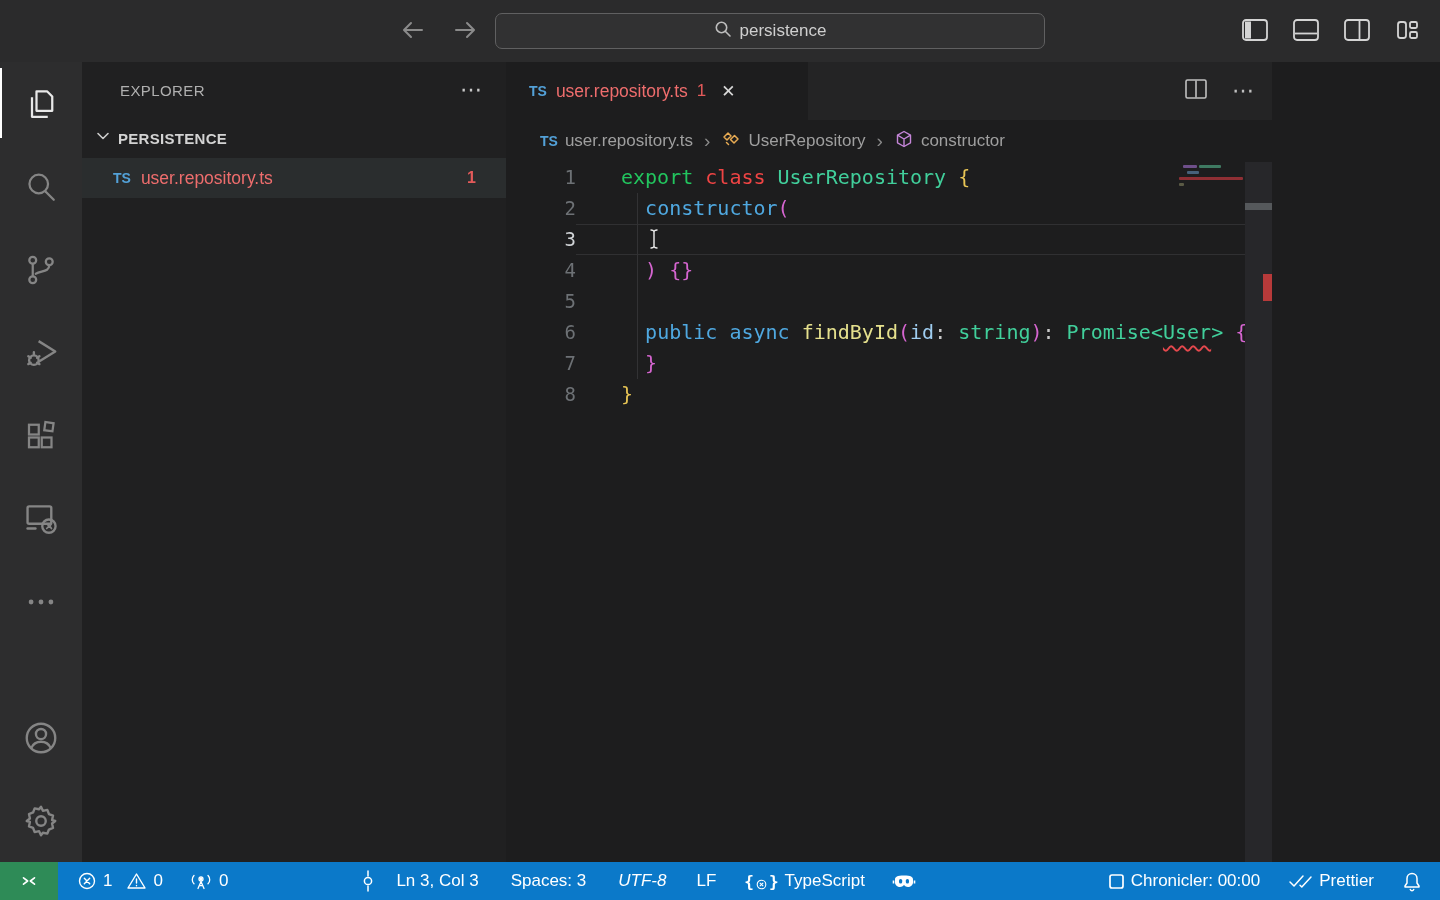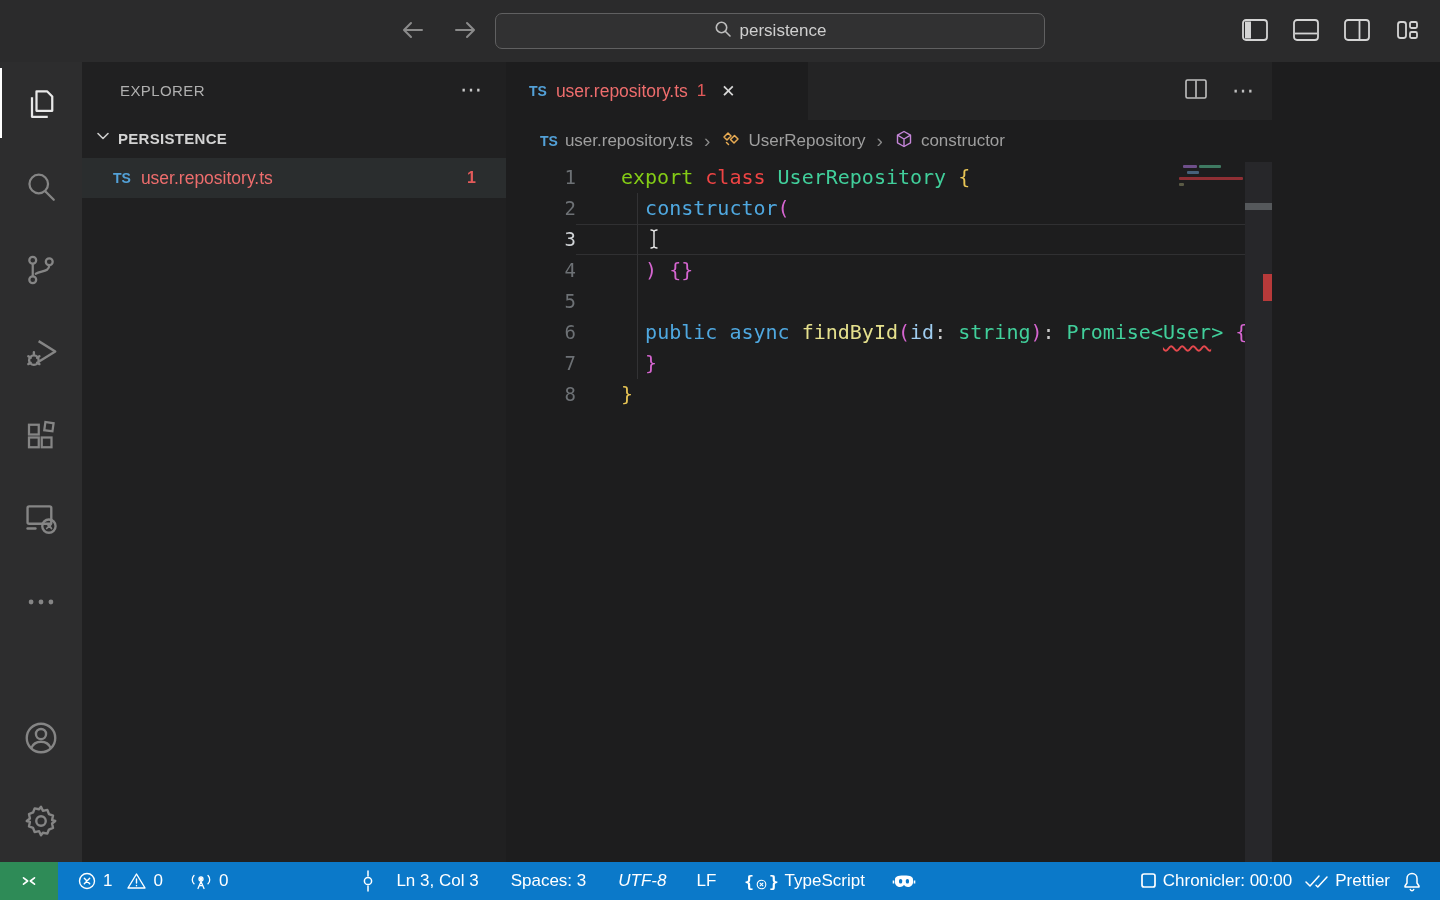--- a/index.html
+++ b/index.html
@@ -75,21 +75,21 @@
   .overview { position:absolute; right:0; top:100px; width:27px; bottom:0; background:#27272a; }
   .ov-gray { position:absolute; left:0; top:41px; width:27px; height:7px; background:#55585b; }
   .ov-red  { position:absolute; right:0; top:112px; width:9px; height:27px; background:#b73a3a; }
 
   
   .statusbar { position:absolute; left:0; top:862px; width:1440px; height:38px; background:#0b79c9;
     display:flex; align-items:center; color:#fff; font-size:17px; }
   .sb-remote { width:58px; height:38px; background:#2e8b57; display:flex; align-items:center; justify-content:center; }
   .sbi { display:flex; align-items:center; gap:6px; }
   .statusbar svg { display:block; }
-  .sb-right { margin-left:auto; display:flex; align-items:flex-start; gap:12px; margin-right:18px; }
+  .sb-right { margin-left:auto; display:flex; align-items:center; gap:28px; margin-right:18px; }
   .brace { font-family:"DejaVu Sans Mono", monospace; font-size:16px; font-weight:bold; }
 </style>
 </head>
 <body>
 
 <div class="titlebar">
   <div class="nav-arrows">
     <div class="nav-btn">
       <svg width="26" height="22" viewBox="0 0 26 22">
           <path d="M22 11H5 M11 4l-7 7 7 7" stroke="#8b8b8b" stroke-width="2" fill="none" stroke-linecap="round" stroke-linejoin="round"></path>
@@ -272,21 +272,21 @@
             </svg>
         </span>
         <span>constructor</span>
       </span>
     </div>
 
     <div class="code-area">
       <div>
           <div class="code-line">
             <div class="ln">1</div>
-            <div class="lt"><span style="color: #84cc16;">export</span><span> </span><span style="color: #ef4444;">class</span><span> </span><span style="color: rgb(65, 207, 155);">UserRepository</span><span> </span><span style="color: rgb(232, 197, 85);">{</span></div>
+            <div class="lt"><span style="color: #22c55e;">export</span><span> </span><span style="color: #ef4444;">class</span><span> </span><span style="color: rgb(65, 207, 155);">UserRepository</span><span> </span><span style="color: rgb(232, 197, 85);">{</span></div>
           </div>
           <div class="code-line">
             <div class="ln">2</div>
             <div class="lt"><span>  </span><span style="color: rgb(79, 168, 224);">constructor</span><span style="color: rgb(213, 101, 208);">(</span></div>
           </div>
           <div class="code-line current">
             <div class="ln">3</div>
             <div class="lt"><span>  </span></div>
           </div>
           <div class="code-line">

